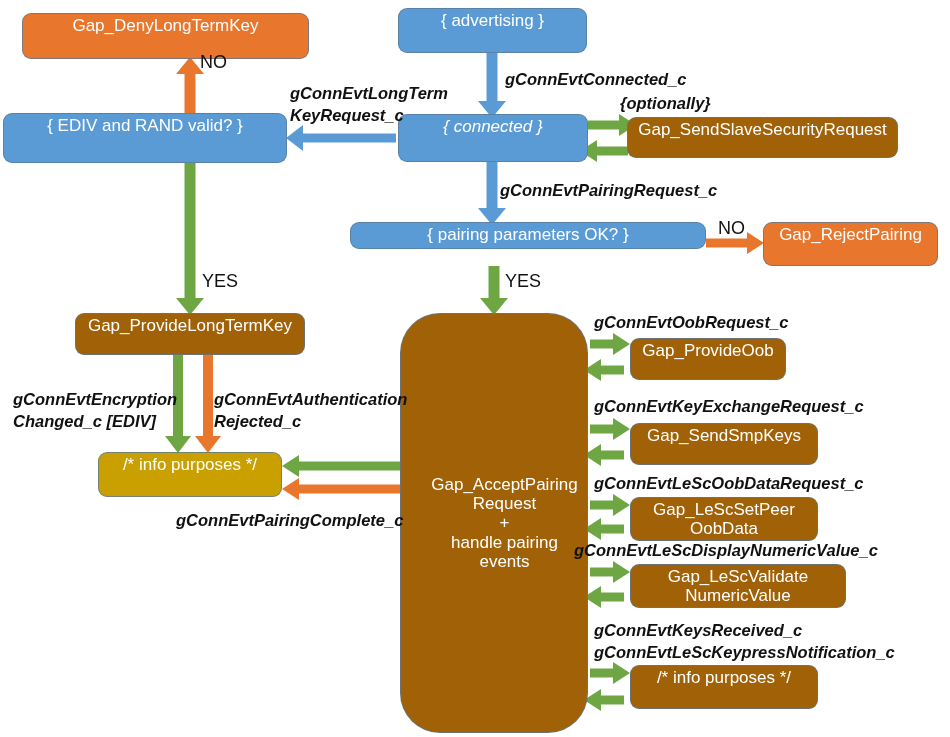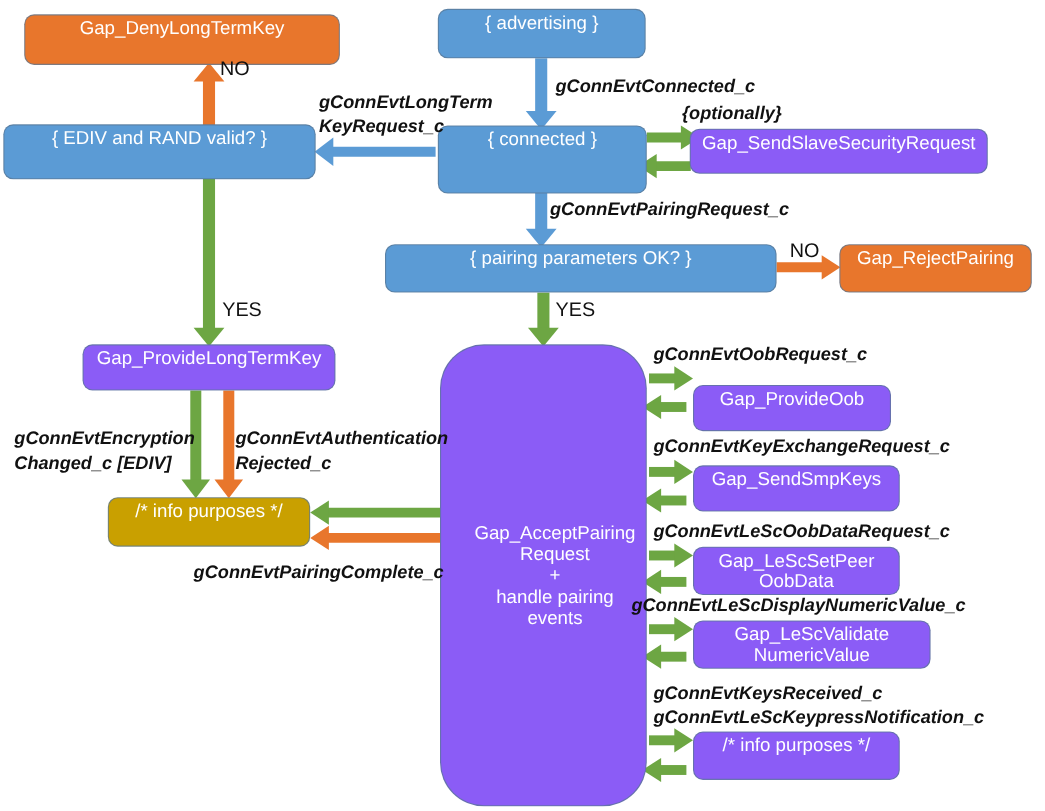--- a/index.html
+++ b/index.html
@@ -4,21 +4,21 @@
 <style>
   html,body{margin:0;padding:0;background:#ffffff;}
   body{width:950px;height:737px;position:relative;overflow:hidden;
        font-family:"Liberation Sans", sans-serif;}
   #stage{position:absolute;left:0;top:0;width:950px;height:737px;}
   .node{position:absolute;box-sizing:border-box;border-radius:9px;
         display:flex;justify-content:center;text-align:center;
         color:#ffffff;font-size:17px;line-height:1.12;padding:2px 6px;
         border:1px solid rgba(90,120,150,.75);}
   .blue{background:#5B9BD5;}
-  .green{background:#8b5cf6;}
+  .green{background:#a16207;}
   .orange{background:#E8762C;}
   .gold{background:#C9A000;}
   .lbl{position:absolute;color:#111;font-size:16.5px;line-height:1.14;
        font-style:italic;font-weight:bold;white-space:pre;}
   .plain{font-style:normal;font-weight:normal;font-size:18px;}
   svg{position:absolute;left:0;top:0;width:950px;height:737px;overflow:visible;}
   .big{font-size:17px;}
 </style>
 </head>
 <body>
@@ -141,29 +141,29 @@
   </div>
 
   <div class="node blue" style="left:398px;top:8px;width:189px;height:45px;">
     <span>{ advertising }</span>
   </div>
 
   <div class="node blue" style="left:3px;top:113px;width:284px;height:50px;">
     <span>{ EDIV and RAND valid? }</span>
   </div>
 
-  <div class="node blue" style="left:398px;top:114px;width:190px;height:62px;">
+  <div class="node blue" style="left:398px;top:114px;width:190px;height:48px;font-style:italic;">
     <span>{ connected }</span>
   </div>
 
   <div class="node green" style="left:627px;top:117px;width:271px;height:41px;">
     <span>Gap_SendSlaveSecurityRequest</span>
   </div>
 
-  <div class="node blue" style="left:350px;top:222px;width:356px;height:44px;">
+  <div class="node blue" style="left:350px;top:222px;width:356px;height:27px;">
     <span>{ pairing parameters OK? }</span>
   </div>
 
   <div class="node orange" style="left:763px;top:222px;width:175px;height:44px;">
     <span>Gap_RejectPairing</span>
   </div>
 
   <div class="node green" style="left:75px;top:313px;width:230px;height:42px;">
     <span>Gap_ProvideLongTermKey</span>
   </div>
@@ -173,21 +173,21 @@
   </div>
 
   <div class="node green big" style="left:400px;top:313px;width:188px;height:420px;border-radius:40px;flex-direction:column;padding-left:27px;">
     <span>Gap_AcceptPairing</span>
     <span>Request</span>
     <span>+</span>
     <span>handle pairing</span>
     <span>events</span>
   </div>
 
-  <div class="node green" style="left:630px;top:350px;width:180px;height:42px;">
+  <div class="node green" style="left:630px;top:338px;width:156px;height:42px;">
     <span>Gap_ProvideOob</span>
   </div>
 
   <div class="node green" style="left:630px;top:423px;width:188px;height:42px;">
     <span>Gap_SendSmpKeys</span>
   </div>
 
   <div class="node green" style="left:630px;top:497px;width:188px;height:44px;flex-direction:column;">
     <span>Gap_LeScSetPeer</span>
     <span>OobData</span>

